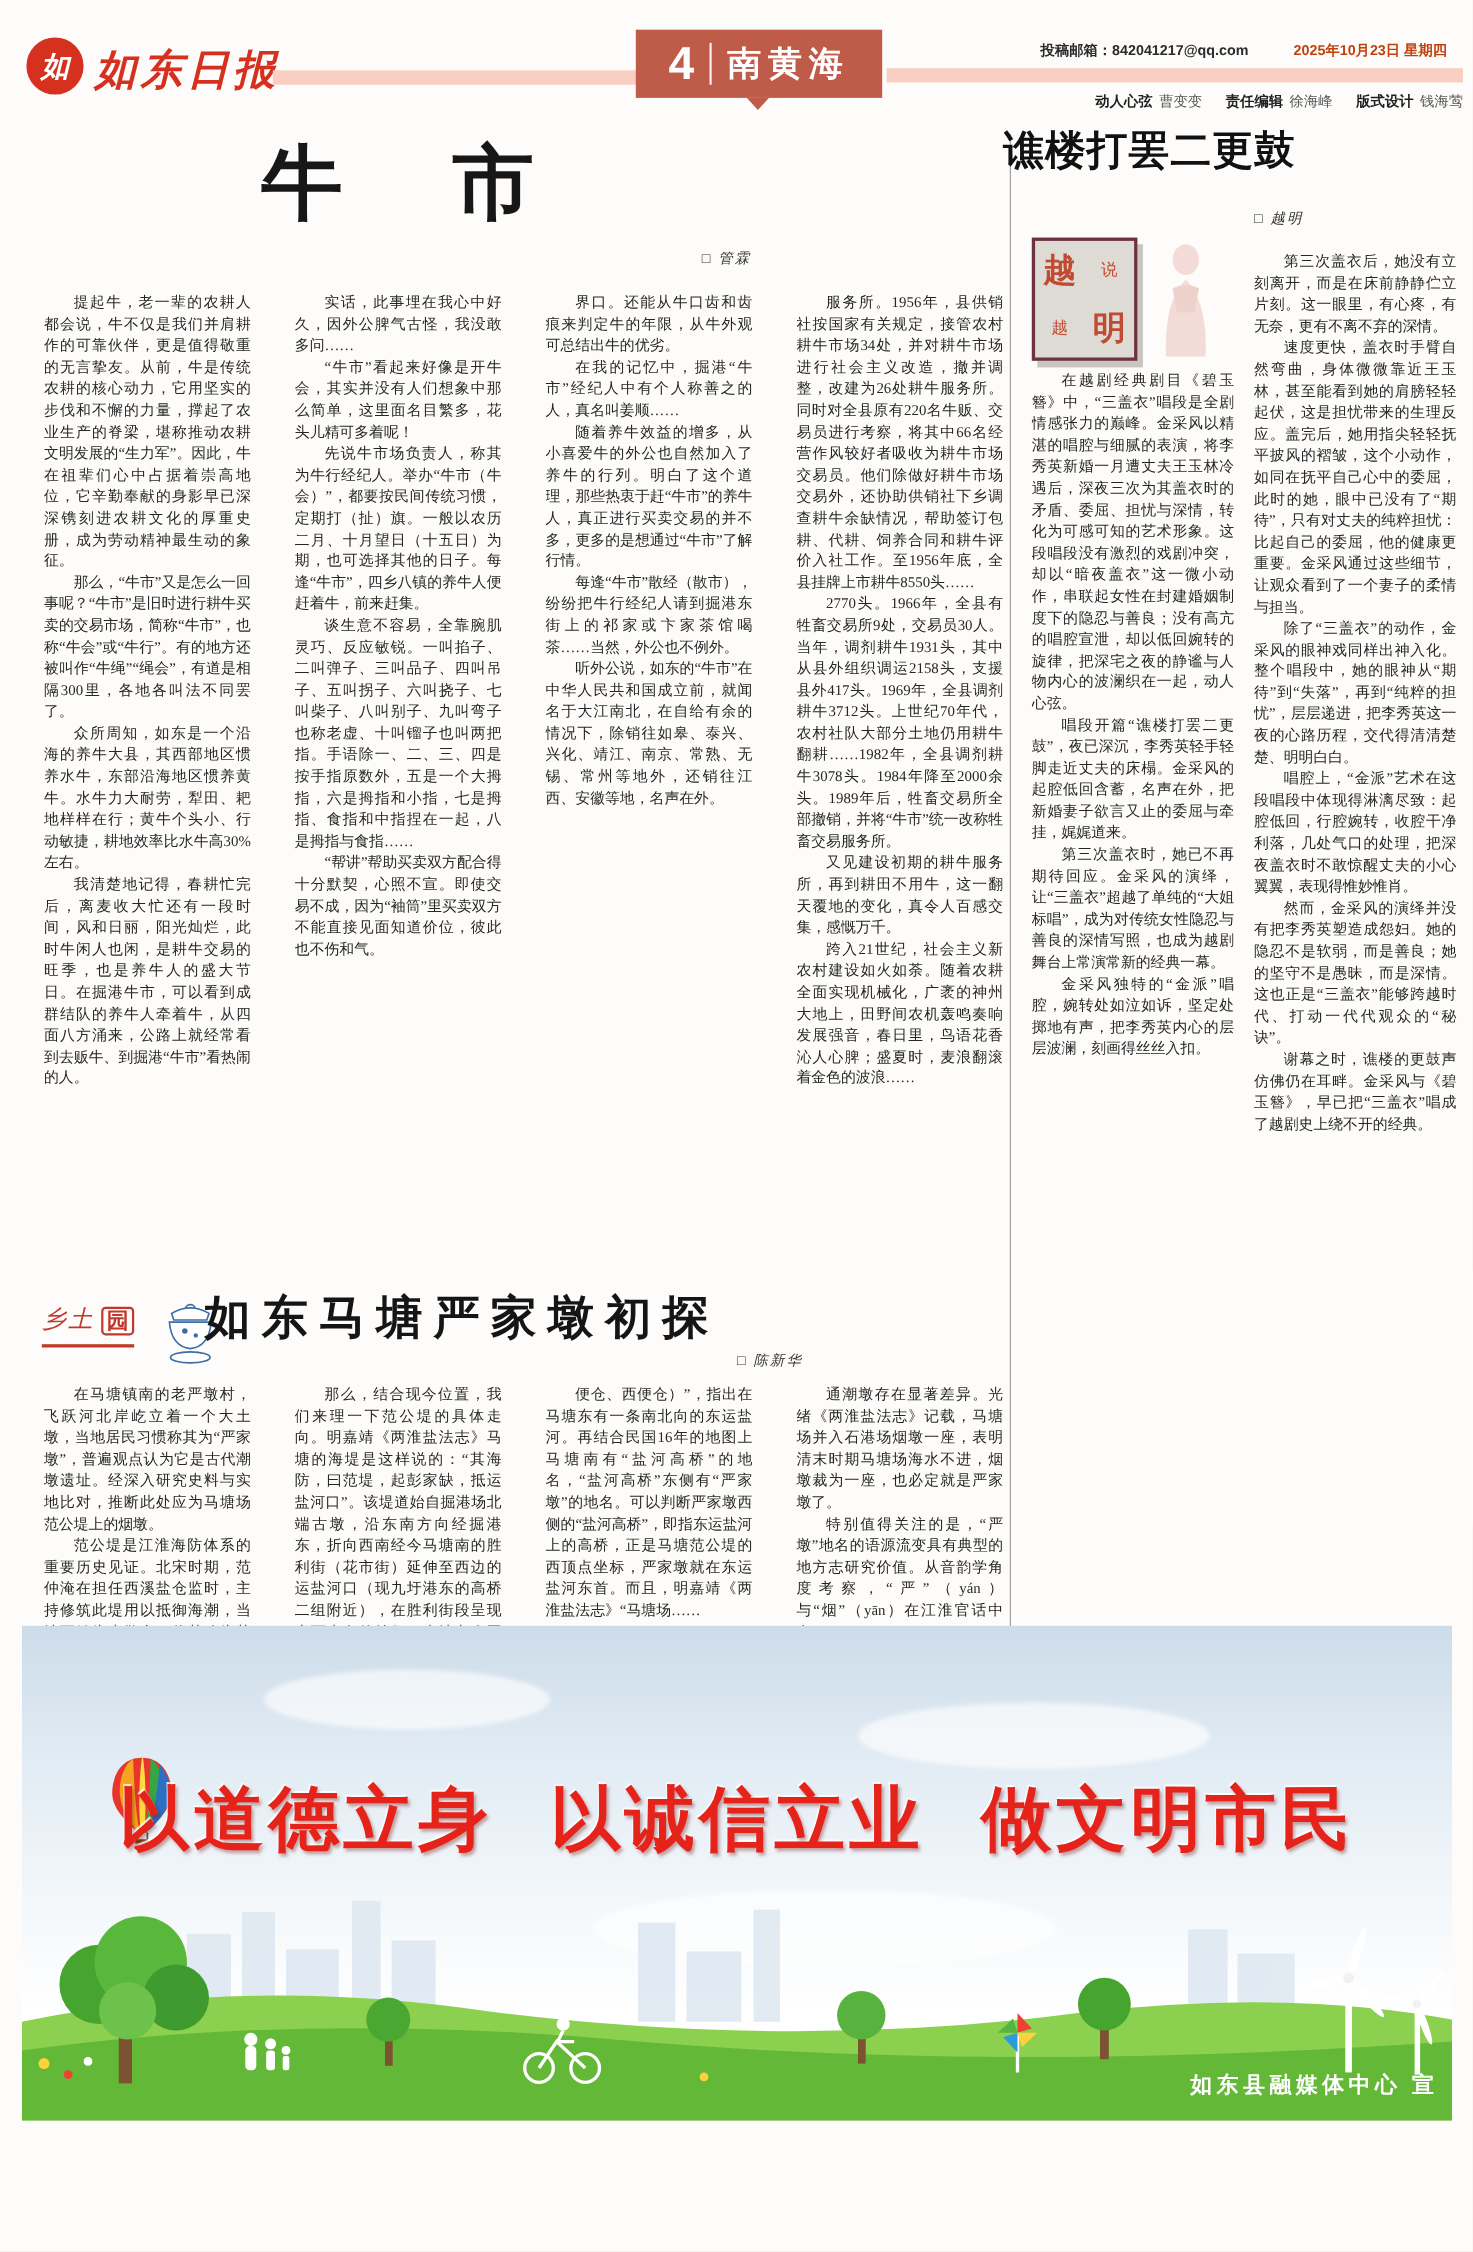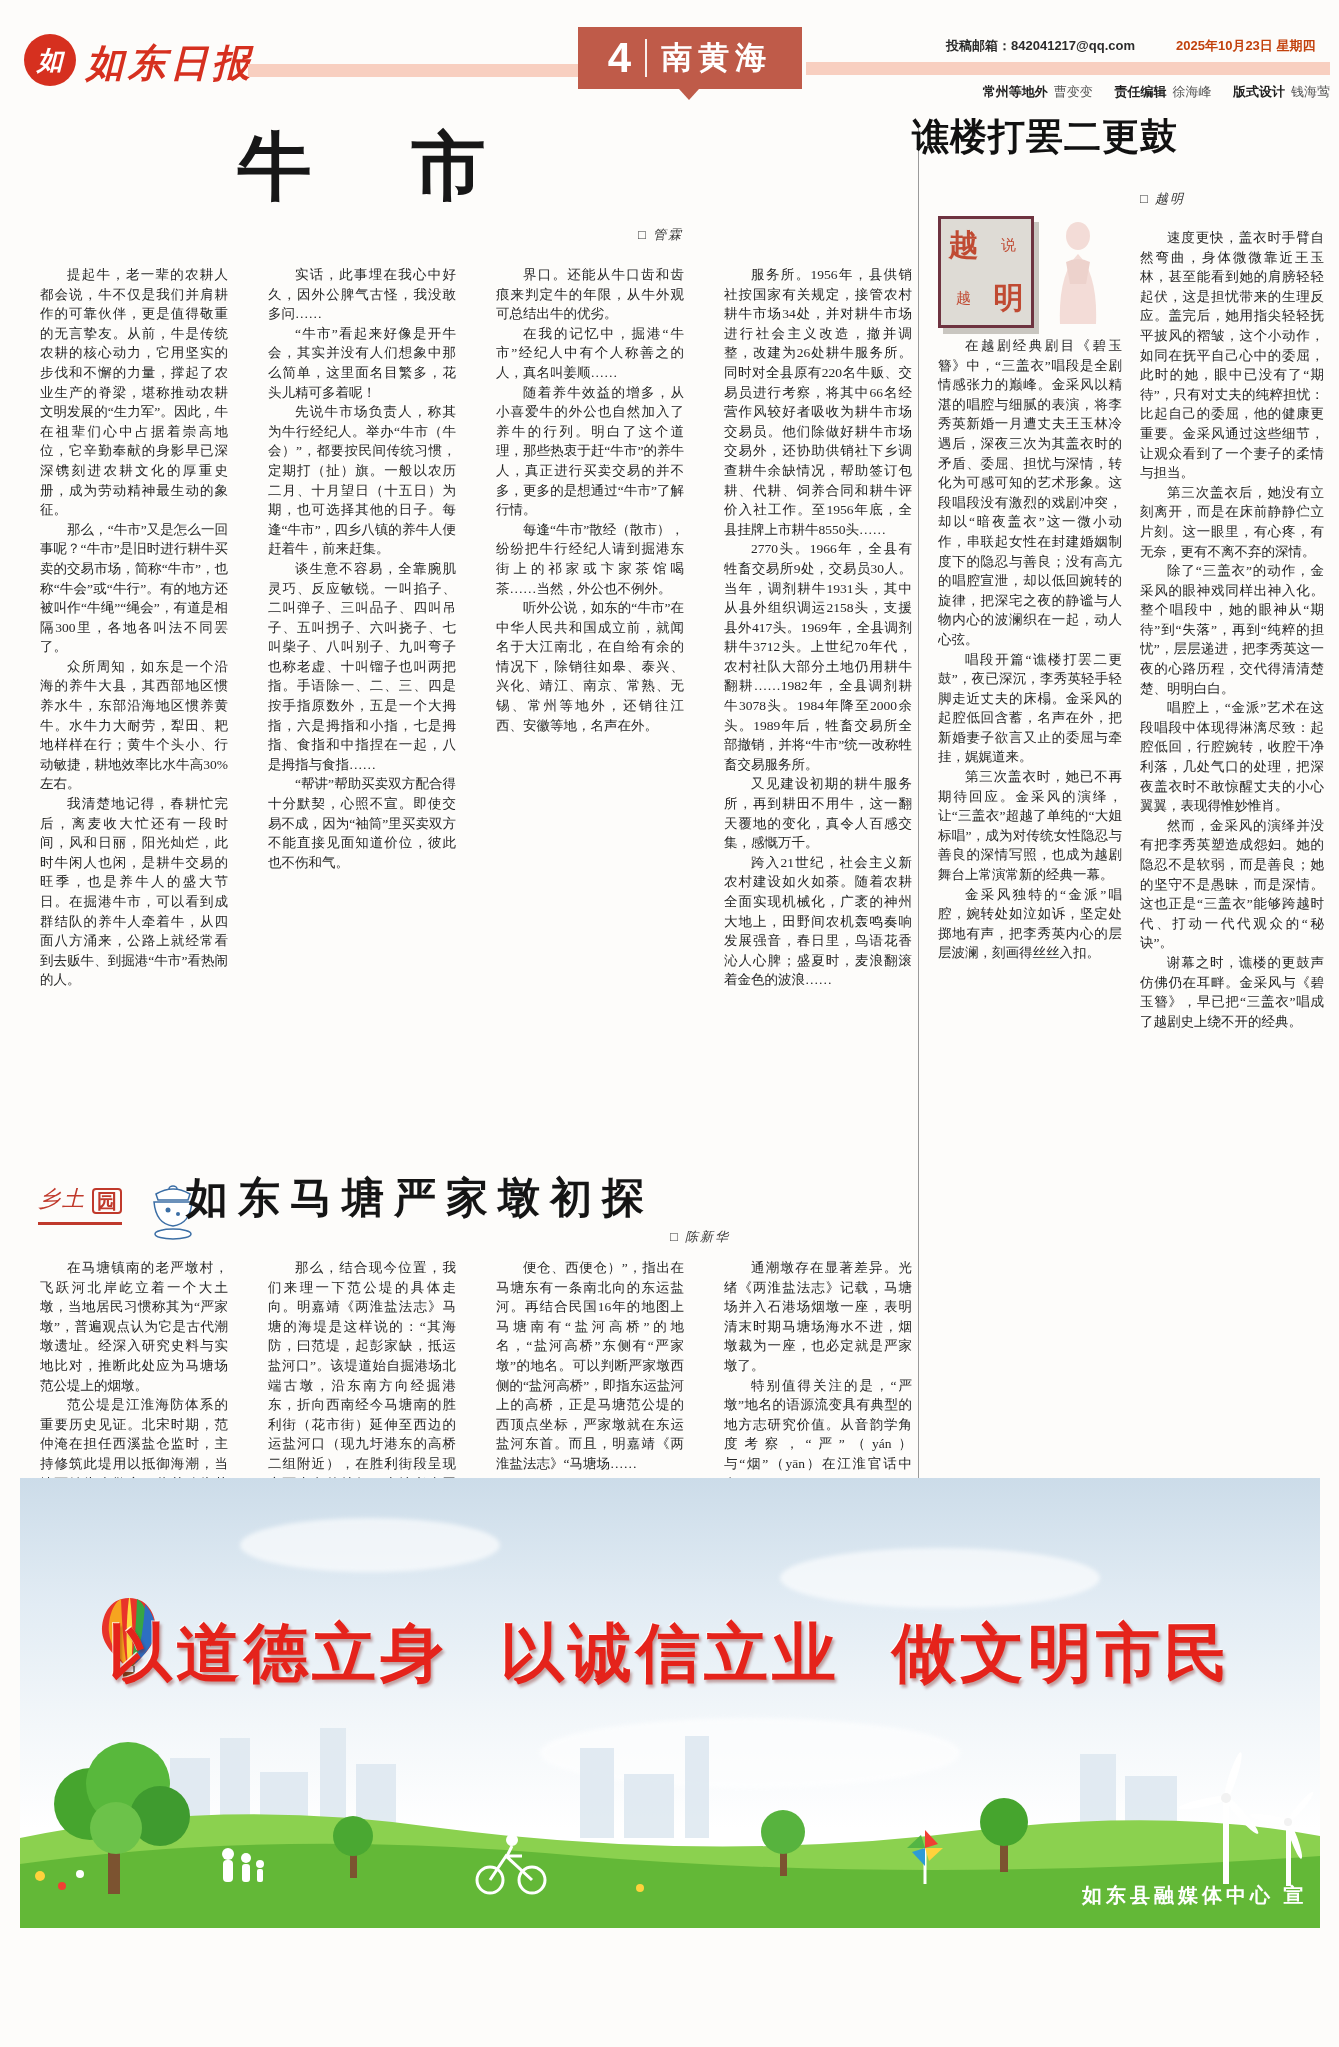--- a/index.html
+++ b/index.html
@@ -100,21 +100,21 @@
     <span class="pg" data-interactable="false">4</span>
     <span class="vr" data-interactable="false"></span>
     <span class="sec" data-interactable="false">南黄海</span>
   </div>
   <div class="section-tri" data-interactable="false"></div>
 
   <div class="hdr-email" data-interactable="false">投稿邮箱：842041217@qq.com</div>
   <div class="hdr-date" data-interactable="false">2025年10月23日 星期四</div>
 
   <div class="hdr-credits" data-interactable="false">
-    <b data-interactable="false">常州等地外</b><span data-interactable="false">曹变变</span>
+    <b data-interactable="false">动人心弦</b><span data-interactable="false">曹变变</span>
     <b data-interactable="false">责任编辑</b><span data-interactable="false">徐海峰</span>
     <b data-interactable="false">版式设计</b><span data-interactable="false">钱海莺</span>
   </div>
 
   <div class="a1-title" data-interactable="false">牛市</div>
   <div class="byline a1-byline" data-interactable="false">□ 管霖</div>
 
   <div class="col a1-col c1" data-interactable="false">
       <p data-interactable="false">提起牛，老一辈的农耕人都会说，牛不仅是我们并肩耕作的可靠伙伴，更是值得敬重的无言挚友。从前，牛是传统农耕的核心动力，它用坚实的步伐和不懈的力量，撑起了农业生产的脊梁，堪称推动农耕文明发展的“生力军”。因此，牛在祖辈们心中占据着崇高地位，它辛勤奉献的身影早已深深镌刻进农耕文化的厚重史册，成为劳动精神最生动的象征。</p>
       <p data-interactable="false">那么，“牛市”又是怎么一回事呢？“牛市”是旧时进行耕牛买卖的交易市场，简称“牛市”，也称“牛会”或“牛行”。有的地方还被叫作“牛绳”“绳会”，有道是相隔300里，各地各叫法不同罢了。</p>
@@ -159,22 +159,22 @@
     <path d="M26 48 Q38 42 50 48 L46 70 L30 70 Z" fill="#dba096"></path>
   </svg>
 
   <div class="col a2-col a2c1" data-interactable="false">
       <p data-interactable="false">在越剧经典剧目《碧玉簪》中，“三盖衣”唱段是全剧情感张力的巅峰。金采风以精湛的唱腔与细腻的表演，将李秀英新婚一月遭丈夫王玉林冷遇后，深夜三次为其盖衣时的矛盾、委屈、担忧与深情，转化为可感可知的艺术形象。这段唱段没有激烈的戏剧冲突，却以“暗夜盖衣”这一微小动作，串联起女性在封建婚姻制度下的隐忍与善良；没有高亢的唱腔宣泄，却以低回婉转的旋律，把深宅之夜的静谧与人物内心的波澜织在一起，动人心弦。</p>
       <p data-interactable="false">唱段开篇“谯楼打罢二更鼓”，夜已深沉，李秀英轻手轻脚走近丈夫的床榻。金采风的起腔低回含蓄，名声在外，把新婚妻子欲言又止的委屈与牵挂，娓娓道来。</p>
       <p data-interactable="false">第三次盖衣时，她已不再期待回应。金采风的演绎，让“三盖衣”超越了单纯的“大姐标唱”，成为对传统女性隐忍与善良的深情写照，也成为越剧舞台上常演常新的经典一幕。</p>
       <p data-interactable="false">金采风独特的“金派”唱腔，婉转处如泣如诉，坚定处掷地有声，把李秀英内心的层层波澜，刻画得丝丝入扣。</p>
     </div>
   <div class="col a2-col a2c2" data-interactable="false">
+      <p data-interactable="false">第三次盖衣后，她没有立刻离开，而是在床前静静伫立片刻。这一眼里，有心疼，有无奈，更有不离不弃的深情。</p>
       <p data-interactable="false">速度更快，盖衣时手臂自然弯曲，身体微微靠近王玉林，甚至能看到她的肩膀轻轻起伏，这是担忧带来的生理反应。盖完后，她用指尖轻轻抚平披风的褶皱，这个小动作，如同在抚平自己心中的委屈，此时的她，眼中已没有了“期待”，只有对丈夫的纯粹担忧：比起自己的委屈，他的健康更重要。金采风通过这些细节，让观众看到了一个妻子的柔情与担当。</p>
-      <p data-interactable="false">第三次盖衣后，她没有立刻离开，而是在床前静静伫立片刻。这一眼里，有心疼，有无奈，更有不离不弃的深情。</p>
       <p data-interactable="false">除了“三盖衣”的动作，金采风的眼神戏同样出神入化。整个唱段中，她的眼神从“期待”到“失落”，再到“纯粹的担忧”，层层递进，把李秀英这一夜的心路历程，交代得清清楚楚、明明白白。</p>
       <p data-interactable="false">唱腔上，“金派”艺术在这段唱段中体现得淋漓尽致：起腔低回，行腔婉转，收腔干净利落，几处气口的处理，把深夜盖衣时不敢惊醒丈夫的小心翼翼，表现得惟妙惟肖。</p>
       <p data-interactable="false">然而，金采风的演绎并没有把李秀英塑造成怨妇。她的隐忍不是软弱，而是善良；她的坚守不是愚昧，而是深情。这也正是“三盖衣”能够跨越时代、打动一代代观众的“秘诀”。</p>
       <p data-interactable="false">谢幕之时，谯楼的更鼓声仿佛仍在耳畔。金采风与《碧玉簪》，早已把“三盖衣”唱成了越剧史上绕不开的经典。</p>
     </div>
 
   <div class="a3-badge" data-interactable="false">
     <span class="pre" data-interactable="false">乡土</span>
     <span class="boxed" data-interactable="false">园</span>
   </div>

